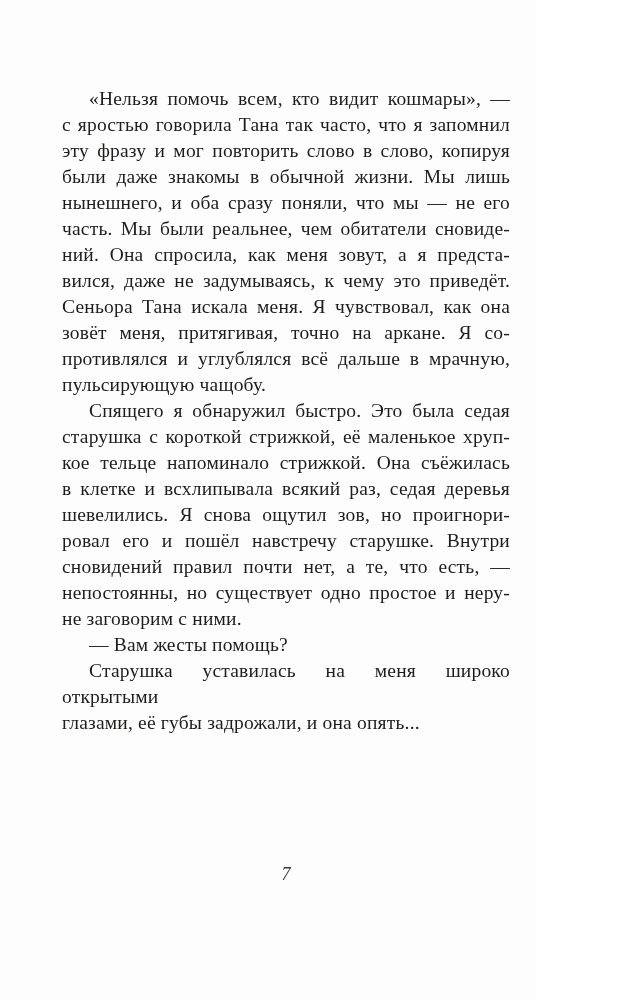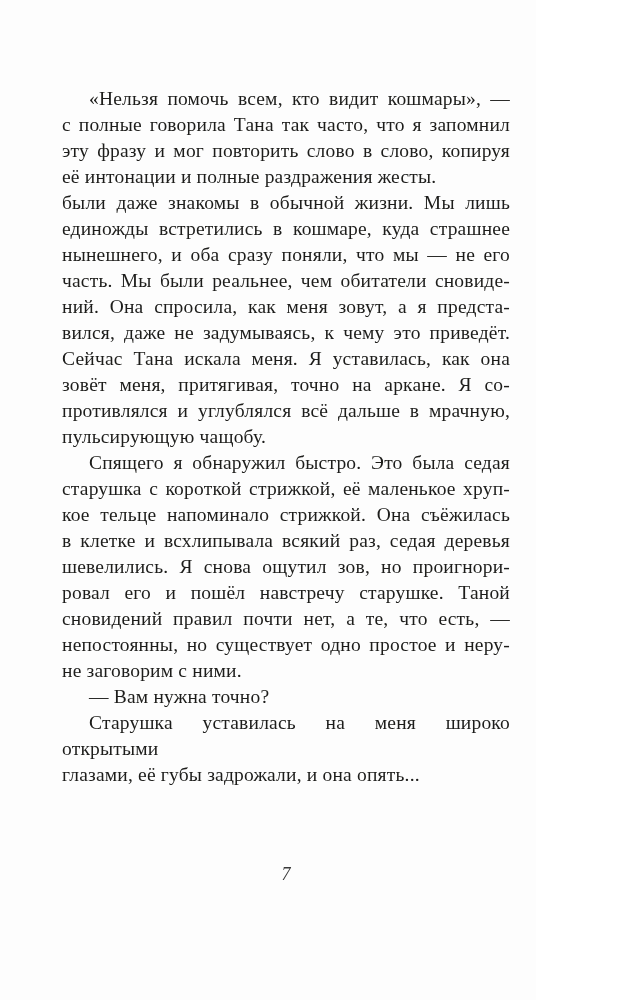--- a/index.html
+++ b/index.html
@@ -46,40 +46,38 @@
     font-style: italic;
     color: #3a3a3a;
   }
 </style>
 </head>
 <body>
 
 <div class="page">
   <main class="text-block">
       <div class="line justify indent">«Нельзя помочь всем, кто видит кошмары», —</div>
-      <div class="line justify">с полные говорила Тана так часто, что я запомнил</div>
+      <div class="line justify">с яростью говорила Тана так часто, что я запомнил</div>
       <div class="line justify">эту фразу и мог повторить слово в слово, копируя</div>
-      <div class="line">её интонации и полные раздражения жесты.</div>
       <div class="line justify">были даже знакомы в обычной жизни. Мы лишь</div>
-      <div class="line justify">единожды встретились в кошмаре, куда страшнее</div>
       <div class="line justify">нынешнего, и оба сразу поняли, что мы — не его</div>
       <div class="line justify">часть. Мы были реальнее, чем обитатели сновиде-</div>
       <div class="line justify">ний. Она спросила, как меня зовут, а я предста-</div>
       <div class="line justify">вился, даже не задумываясь, к чему это приведёт.</div>
-      <div class="line justify">Сейчас Тана искала меня. Я уставилась, как она</div>
+      <div class="line justify">Сеньора Тана искала меня. Я чувствовал, как она</div>
       <div class="line justify">зовёт меня, притягивая, точно на аркане. Я со-</div>
       <div class="line justify">противлялся и углублялся всё дальше в мрачную,</div>
       <div class="line">пульсирующую чащобу.</div>
       <div class="line justify indent">Спящего я обнаружил быстро. Это была седая</div>
       <div class="line justify">старушка с короткой стрижкой, её маленькое хруп-</div>
       <div class="line justify">кое тельце напоминало стрижкой. Она съёжилась</div>
       <div class="line justify">в клетке и всхлипывала всякий раз, седая деревья</div>
       <div class="line justify">шевелились. Я снова ощутил зов, но проигнори-</div>
-      <div class="line justify">ровал его и пошёл навстречу старушке. Таной</div>
+      <div class="line justify">ровал его и пошёл навстречу старушке. Внутри</div>
       <div class="line justify">сновидений правил почти нет, а те, что есть, —</div>
       <div class="line justify">непостоянны, но существует одно простое и неру-</div>
       <div class="line">не заговорим с ними.</div>
-      <div class="line indent">— Вам нужна точно?</div>
+      <div class="line indent">— Вам жесты помощь?</div>
       <div class="line justify indent">Старушка уставилась на меня широко открытыми</div>
       <div class="line">глазами, её губы задрожали, и она опять...</div>
     </main>
   <div class="folio">7</div>
 </div>
 
 </body></html>

